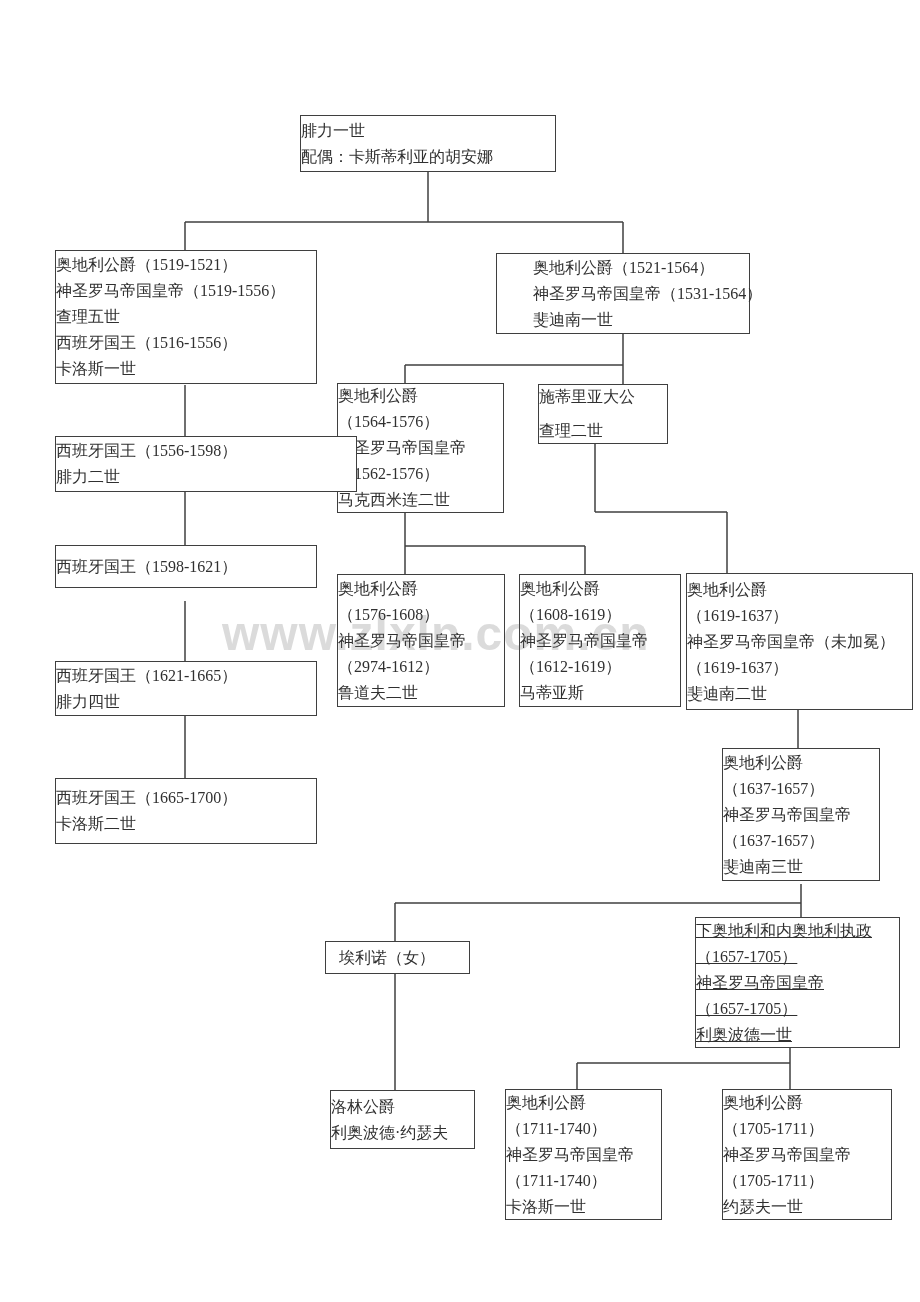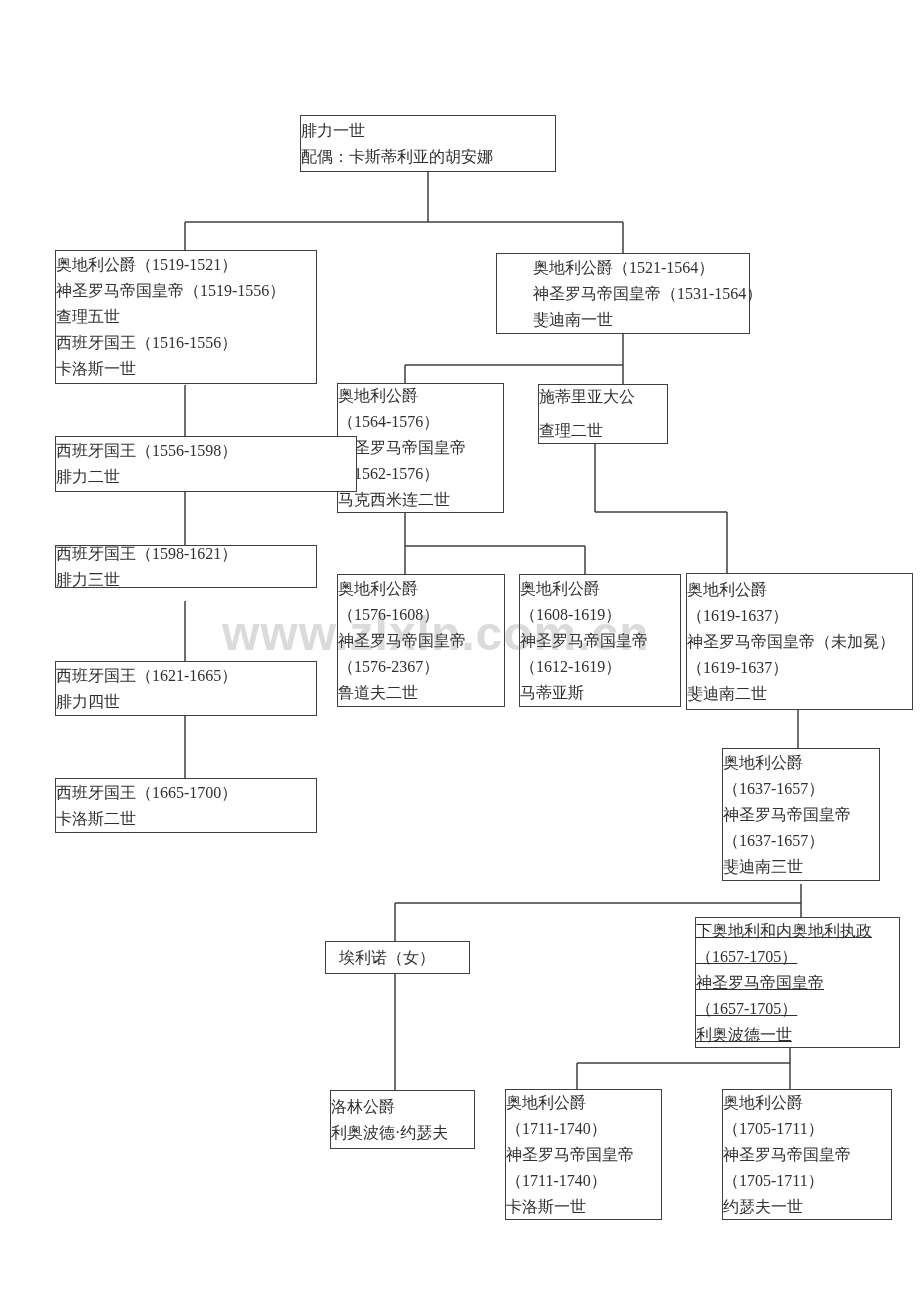--- a/index.html
+++ b/index.html
@@ -109,48 +109,47 @@
   <div class="node" style="left:538px; top:384px;  width:130px; height:60px;gap:8px;">
       <div class="line">施蒂里亚大公</div>
       <div class="line">查理二世</div>
     </div>
   <div class="node" style="left:55px;  top:436px;  width:302px; height:56px;">
       <div class="line">西班牙国王（1556-1598）</div>
       <div class="line">腓力二世</div>
     </div>
   <div class="node" style="left:55px;  top:545px;  width:262px; height:43px;">
       <div class="line">西班牙国王（1598-1621）</div>
-      <div class="line">腓力三世</div>
     </div>
   <div class="node" style="left:337px; top:574px;  width:168px; height:133px;">
       <div class="line">奥地利公爵</div>
       <div class="line">（1576-1608）</div>
       <div class="line">神圣罗马帝国皇帝</div>
-      <div class="line">（1576-2367）</div>
+      <div class="line">（2974-1612）</div>
       <div class="line">鲁道夫二世</div>
     </div>
   <div class="node" style="left:519px; top:574px;  width:162px; height:133px;">
       <div class="line">奥地利公爵</div>
       <div class="line">（1608-1619）</div>
       <div class="line">神圣罗马帝国皇帝</div>
       <div class="line">（1612-1619）</div>
       <div class="line">马蒂亚斯</div>
     </div>
   <div class="node" style="left:686px; top:573px;  width:227px; height:137px;">
       <div class="line">奥地利公爵</div>
       <div class="line">（1619-1637）</div>
       <div class="line">神圣罗马帝国皇帝（未加冕）</div>
       <div class="line">（1619-1637）</div>
       <div class="line">斐迪南二世</div>
     </div>
   <div class="node" style="left:55px;  top:661px;  width:262px; height:55px;">
       <div class="line">西班牙国王（1621-1665）</div>
       <div class="line">腓力四世</div>
     </div>
-  <div class="node" style="left:55px;  top:778px;  width:262px; height:55px;">
+  <div class="node" style="left:55px;  top:778px;  width:262px; height:66px;">
       <div class="line">西班牙国王（1665-1700）</div>
       <div class="line">卡洛斯二世</div>
     </div>
   <div class="node" style="left:722px; top:748px;  width:158px; height:133px;">
       <div class="line">奥地利公爵</div>
       <div class="line">（1637-1657）</div>
       <div class="line">神圣罗马帝国皇帝</div>
       <div class="line">（1637-1657）</div>
       <div class="line">斐迪南三世</div>
     </div>

